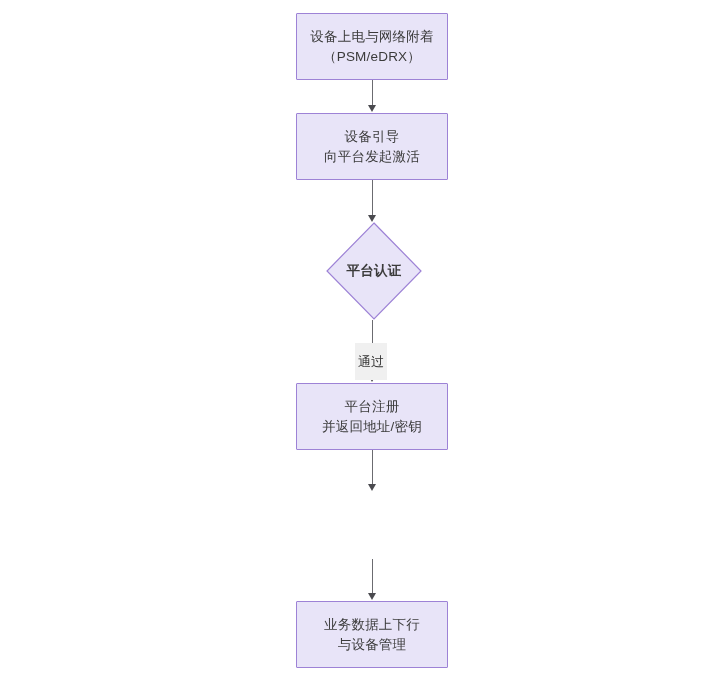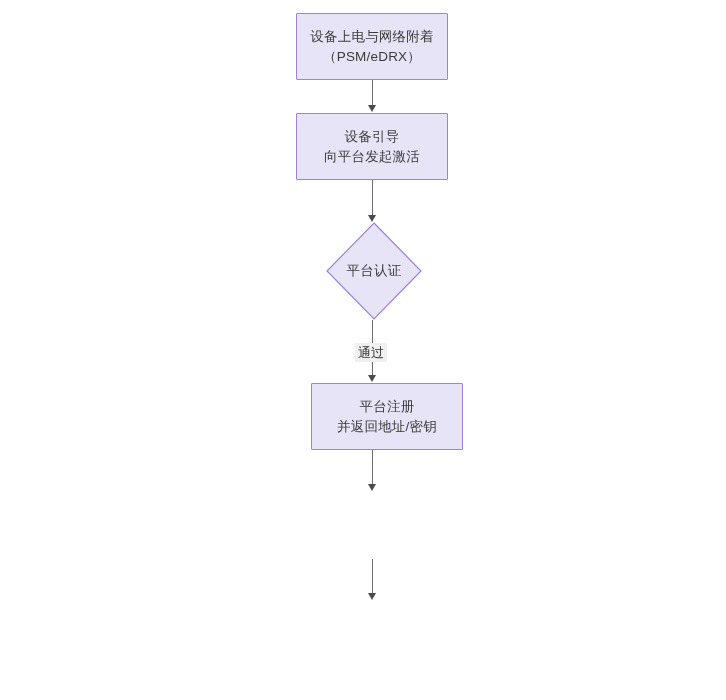--- a/index.html
+++ b/index.html
@@ -45,20 +45,21 @@
     line-height: 20px;
     letter-spacing: 0.2px;
     white-space: pre-line;
     pointer-events: none;
   }
 
   
   .node-diamond {
     background: transparent;
     border: none;
+    font-weight: bold;
   }
   .node-diamond .diamond-shape {
     position: absolute;
     left: 0;
     top: 0;
     width: 100%;
     height: 100%;
   }
   .node-diamond .node-label {
     position: relative;
@@ -84,21 +85,21 @@
     border-top: 7px solid #4a4a4f;
   }
 
   
   .edge-label {
     position: absolute;
     background: #f0f0f0;
     color: #333333;
     font-size: 13px;
     line-height: 17px;
-    padding: 1px 3px;
+    padding: 10px 3px;
     white-space: nowrap;
     box-sizing: border-box;
     font-family: Liberation Serif, serif;
   }
 </style>
 </head>
 <body>
 
 <div id="flowchart">
 
@@ -128,30 +129,34 @@
     </svg>
     <div class="node-label">平台认证</div>
   </div>
 
   <div class="connector" style="left:366px; top:320px; width:16px; height:64px;">
     <div class="conn-line" style="left:6px; top:0; height:56px;"></div>
     <div class="arrowhead" style="left:2px; top:55px;"></div>
   </div>
   <div class="edge-label" style="left:355px; top:343px;">通过</div>
 
-  <div class="node node-box" style="left:296px; top:383px; width:152px; height:67px;margin-left:15px;">
+  <div class="node node-box" style="left:296px; top:383px; width:152px; height:67px;">
     <div class="node-label">平台注册
 并返回地址/密钥</div>
   </div>
 
   <div class="connector" style="left:366px; top:450px; width:16px; height:42px;">
     <div class="conn-line" style="left:6px; top:0; height:35px;"></div>
     <div class="arrowhead" style="left:2px; top:34px;"></div>
   </div>
 
 
   <div class="connector" style="left:366px; top:559px; width:16px; height:42px;">
     <div class="conn-line" style="left:6px; top:0; height:35px;"></div>
     <div class="arrowhead" style="left:2px; top:34px;"></div>
   </div>
 
+  <div class="node node-box" style="left:296px; top:601px; width:152px; height:67px;">
+    <div class="node-label">业务数据上下行
+与设备管理</div>
+  </div>
 
 </div>
 
 </body></html>

